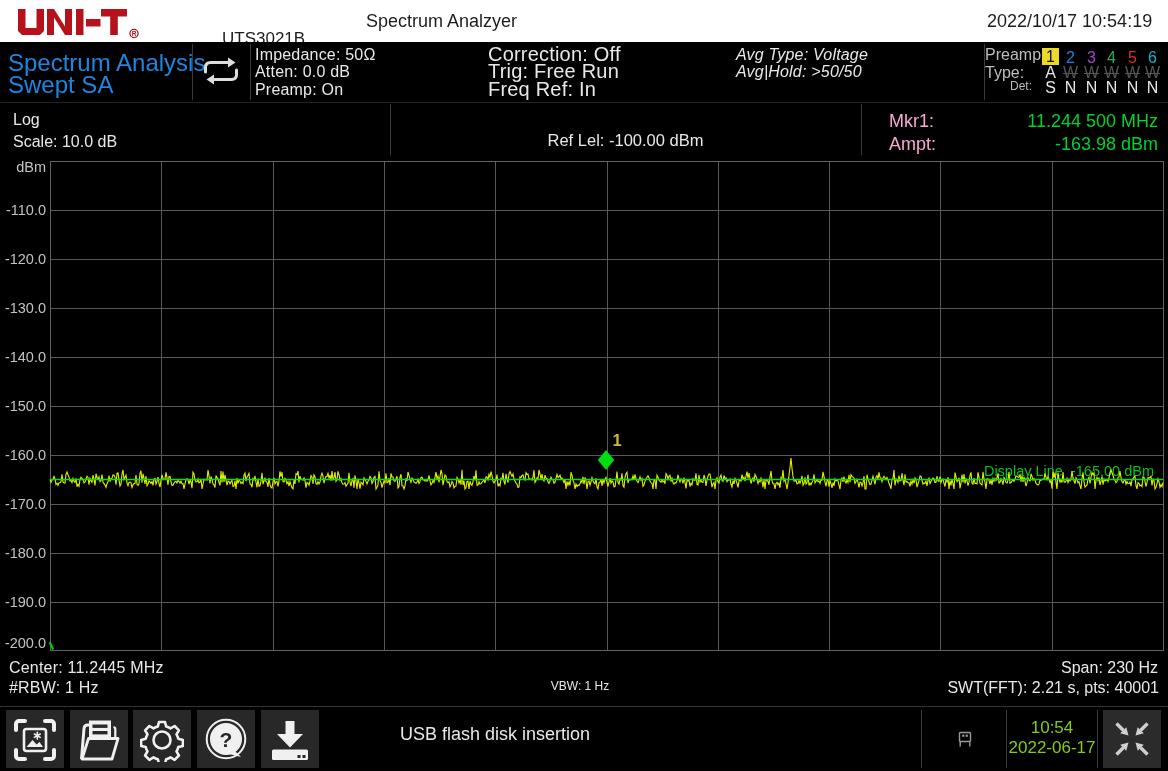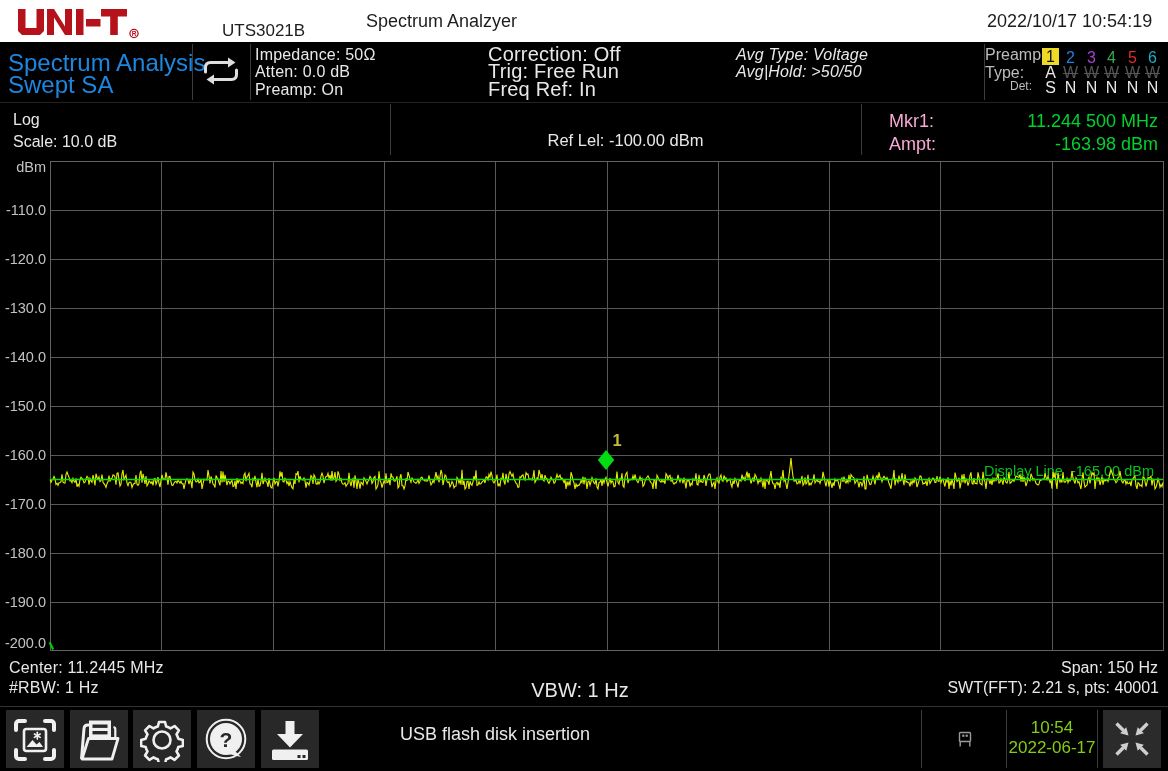--- a/index.html
+++ b/index.html
@@ -20,21 +20,21 @@
     <path d="M30,27 v-26 h7 l11,17.5 v-17.5 h7 v26 h-7 l-11,-17.5 v17.5 z"></path>
     <rect x="59" y="1" width="7.5" height="26"></rect>
     <rect x="69" y="11" width="14.5" height="7.5"></rect>
     <path d="M84,1 h26 v7.5 h-9.2 v18.5 h-7.6 v-18.5 h-9.2 z"></path>
   </g>
   <g stroke="#b5121b" fill="none">
     <circle cx="117" cy="25.5" r="4.1" stroke-width="1.3"></circle>
     <text x="117" y="28.4" font-size="6.5" font-weight="bold" text-anchor="middle" fill="#b5121b" stroke="none">R</text>
   </g>
 </svg>
-<div class="abs" style="left:222px;top:21px;font-size:17px;color:#1d1d1d;">UTS3021B</div>
+<div class="abs" style="left:222px;top:29px;font-size:17px;color:#1d1d1d;">UTS3021B</div>
 <div class="abs" style="left:366px;top:11px;font-size:18px;color:#1d1d1d;">Spectrum Analzyer</div>
 <div class="abs" style="left:987px;top:11px;font-size:18px;color:#1d1d1d;">2022/10/17 10:54:19</div>
 
 <div class="abs" style="left:0;top:42px;width:1168px;height:60px;background:#000;"></div>
 <div class="abs" style="left:8px;top:52px;font-size:24px;line-height:21.5px;color:#1c86e0;">Spectrum Analysis<br>Swept SA</div>
 <div class="sep" style="left:192px;top:44px;height:56px;"></div>
 <div class="sep" style="left:250px;top:44px;height:56px;"></div>
 
 <svg class="abs" style="left:202px;top:56px;" width="38" height="32" viewBox="0 0 38 32">
   <path d="M3.5,16 v-4.5 q0,-5 5,-5 h19" fill="none" stroke="#dedede" stroke-width="3" stroke-linecap="round"></path>
@@ -126,22 +126,22 @@
   <polyline id="trace" fill="none" stroke="#ebeb00" stroke-width="1.1" points="50,322.5 51,325.3 52,323.0 53,322.1 54,319.4 55,321.6 56,327.5 57,326.2 58,328.3 59,325.7 60,325.6 61,324.8 62,317.2 63,325.3 64,326.0 65,326.1 66,317.4 67,315.0 68,317.8 69,320.2 70,323.9 71,323.4 72,325.6 73,321.4 74,324.2 75,325.3 76,321.3 77,329.8 78,327.3 79,329.2 80,322.5 81,320.3 82,321.3 83,322.5 84,325.8 85,325.1 86,322.1 87,319.3 88,320.4 89,327.6 90,321.3 91,323.9 92,325.3 93,318.0 94,322.3 95,328.4 96,316.7 97,320.5 98,322.3 99,319.9 100,324.6 101,323.5 102,317.6 103,325.3 104,326.6 105,328.1 106,330.4 107,326.7 108,324.8 109,318.6 110,324.7 111,321.4 112,321.2 113,317.9 114,318.2 115,320.1 116,327.8 117,316.4 118,315.9 119,322.6 120,329.0 121,327.2 122,316.8 123,313.0 124,322.3 125,320.3 126,318.2 127,326.1 128,328.6 129,325.4 130,325.0 131,325.6 132,330.4 133,327.7 134,326.6 135,326.5 136,318.0 137,327.2 138,328.3 139,326.8 140,316.4 141,313.7 142,325.8 143,316.8 144,321.1 145,327.0 146,319.1 147,328.8 148,327.0 149,323.8 150,324.9 151,326.4 152,324.7 153,328.4 154,322.1 155,321.5 156,327.2 157,324.5 158,320.2 159,326.5 160,330.1 161,323.4 162,317.9 163,321.6 164,322.4 165,322.0 166,315.3 167,320.7 168,327.8 169,319.5 170,319.4 171,325.0 172,328.4 173,328.2 174,326.0 175,324.7 176,324.4 177,326.0 178,323.4 179,324.6 180,326.1 181,324.1 182,326.7 183,326.6 184,332.0 185,326.9 186,322.6 187,321.8 188,323.0 189,327.1 190,323.0 191,324.9 192,331.2 193,315.2 194,316.9 195,322.8 196,324.9 197,324.8 198,322.1 199,325.8 200,325.2 201,321.8 202,332.0 203,327.0 204,322.2 205,322.8 206,322.4 207,323.0 208,313.0 209,318.9 210,326.4 211,319.5 212,322.2 213,327.0 214,327.8 215,330.5 216,318.5 217,320.8 218,321.5 219,325.5 220,328.4 221,314.0 222,325.5 223,314.5 224,324.9 225,317.9 226,322.8 227,328.1 228,324.1 229,324.4 230,326.9 231,324.9 232,323.5 233,329.6 234,329.2 235,323.8 236,332.0 237,321.0 238,326.5 239,323.2 240,324.0 241,326.4 242,325.1 243,326.5 244,318.1 245,316.1 246,324.1 247,319.8 248,318.5 249,316.4 250,326.8 251,327.3 252,330.3 253,321.5 254,323.0 255,318.8 256,325.4 257,330.3 258,321.6 259,329.3 260,328.9 261,324.1 262,315.8 263,327.2 264,324.0 265,321.2 266,324.5 267,325.4 268,330.0 269,321.0 270,327.4 271,330.4 272,331.0 273,324.7 274,320.8 275,326.9 276,324.8 277,324.3 278,329.4 279,323.9 280,314.4 281,319.7 282,315.1 283,324.7 284,325.1 285,321.4 286,322.9 287,326.7 288,324.6 289,329.1 290,324.7 291,327.9 292,330.6 293,331.7 294,322.9 295,326.9 296,316.8 297,317.5 298,314.1 299,325.4 300,319.1 301,322.3 302,322.4 303,323.1 304,321.0 305,323.8 306,330.7 307,325.5 308,326.1 309,328.2 310,323.9 311,318.6 312,320.0 313,326.9 314,317.8 315,319.7 316,326.6 317,327.4 318,324.5 319,327.0 320,325.0 321,319.2 322,316.2 323,319.1 324,326.1 325,321.9 326,319.5 327,319.4 328,316.4 329,321.2 330,318.2 331,323.6 332,314.1 333,322.5 334,320.7 335,315.0 336,324.3 337,322.6 338,314.4 339,317.7 340,323.2 341,321.6 342,326.1 343,327.2 344,327.1 345,325.7 346,329.4 347,327.6 348,326.3 349,315.9 350,325.2 351,329.2 352,323.7 353,321.7 354,330.8 355,318.3 356,324.1 357,332.0 358,321.9 359,325.9 360,331.6 361,325.1 362,326.1 363,327.8 364,320.9 365,322.5 366,324.4 367,327.0 368,324.2 369,322.9 370,319.3 371,321.0 372,326.4 373,324.6 374,320.4 375,319.4 376,332.0 377,330.2 378,327.7 379,314.2 380,323.7 381,325.5 382,330.7 383,327.0 384,324.1 385,325.7 386,316.3 387,325.8 388,325.4 389,321.2 390,328.2 391,316.3 392,320.0 393,320.0 394,323.8 395,324.3 396,322.1 397,319.3 398,330.9 399,329.5 400,320.2 401,317.3 402,328.8 403,328.8 404,332.0 405,328.9 406,321.4 407,324.0 408,315.0 409,318.4 410,322.0 411,325.2 412,321.0 413,322.4 414,325.1 415,325.4 416,326.5 417,325.1 418,322.6 419,326.4 420,324.4 421,320.4 422,320.2 423,322.7 424,322.9 425,324.0 426,323.6 427,324.2 428,323.1 429,318.4 430,323.9 431,327.8 432,326.3 433,323.4 434,325.3 435,320.1 436,315.1 437,321.6 438,319.3 439,325.4 440,319.6 441,313.0 442,316.7 443,328.1 444,323.1 445,317.9 446,319.1 447,324.5 448,325.7 449,324.8 450,329.8 451,327.9 452,324.5 453,326.1 454,330.8 455,329.2 456,329.0 457,320.5 458,322.2 459,326.1 460,323.0 461,327.6 462,312.8 463,328.0 464,323.8 465,332.0 466,330.6 467,324.4 468,324.1 469,332.0 470,324.3 471,327.2 472,328.3 473,324.7 474,319.1 475,323.2 476,313.2 477,328.4 478,327.8 479,324.7 480,327.2 481,326.6 482,325.1 483,324.1 484,322.7 485,326.0 486,319.9 487,320.1 488,322.7 489,317.4 490,320.2 491,314.6 492,318.6 493,324.5 494,326.0 495,323.9 496,322.7 497,317.6 498,329.3 499,327.0 500,328.8 501,321.3 502,322.2 503,315.9 504,324.7 505,327.5 506,316.9 507,321.6 508,325.6 509,317.0 510,314.6 511,317.0 512,319.4 513,316.9 514,322.0 515,324.1 516,326.2 517,327.0 518,330.4 519,329.9 520,319.8 521,320.6 522,318.5 523,317.9 524,321.8 525,323.1 526,315.7 527,317.6 528,317.1 529,321.8 530,322.3 531,321.9 532,322.9 533,320.3 534,313.2 535,325.4 536,323.6 537,320.8 538,322.1 539,313.0 540,316.9 541,322.0 542,317.1 543,322.7 544,323.9 545,318.1 546,321.1 547,321.7 548,324.9 549,326.3 550,324.1 551,320.2 552,322.1 553,322.9 554,326.3 555,325.4 556,321.1 557,317.5 558,320.5 559,319.8 560,318.1 561,321.7 562,321.1 563,323.3 564,325.5 565,322.4 566,332.0 567,324.3 568,328.1 569,325.1 570,328.4 571,315.2 572,318.4 573,323.2 574,325.8 575,332.0 576,326.9 577,329.5 578,328.1 579,328.4 580,326.8 581,323.7 582,325.6 583,319.7 584,327.3 585,320.4 586,323.7 587,332.0 588,324.7 589,323.9 590,328.2 591,324.8 592,320.6 593,323.8 594,325.9 595,326.9 596,321.3 597,330.0 598,331.8 599,325.6 600,325.1 601,322.2 602,328.8 603,322.0 604,325.8 605,322.2 606,320.4 607,325.6 608,329.4 609,324.9 610,321.1 611,326.2 612,324.0 613,324.9 614,329.9 615,329.6 616,323.0 617,314.5 618,325.6 619,327.2 620,321.8 621,322.9 622,316.4 623,328.9 624,330.3 625,320.3 626,316.7 627,315.3 628,326.2 629,322.3 630,323.0 631,322.1 632,322.7 633,318.9 634,322.5 635,317.5 636,321.7 637,324.3 638,325.6 639,323.1 640,319.8 641,323.2 642,321.5 643,329.3 644,328.0 645,324.2 646,321.8 647,320.3 648,318.9 649,320.9 650,324.0 651,325.7 652,326.3 653,332.0 654,322.8 655,323.4 656,332.0 657,318.2 658,320.1 659,323.3 660,324.1 661,325.3 662,323.0 663,324.8 664,324.0 665,326.7 666,316.7 667,318.3 668,322.2 669,319.0 670,318.2 671,324.7 672,321.2 673,325.5 674,327.0 675,325.6 676,326.1 677,323.7 678,317.9 679,322.0 680,324.9 681,321.7 682,322.7 683,326.3 684,320.7 685,325.4 686,331.4 687,323.3 688,324.0 689,323.0 690,329.5 691,326.3 692,327.8 693,321.8 694,323.0 695,323.3 696,316.4 697,327.5 698,328.1 699,317.7 700,325.0 701,323.4 702,325.3 703,325.4 704,318.0 705,321.3 706,328.9 707,322.6 708,319.2 709,317.0 710,317.0 711,323.2 712,330.2 713,326.9 714,325.3 715,332.0 716,323.5 717,320.8 718,324.9 719,326.1 720,320.1 721,318.0 722,323.3 723,324.4 724,318.5 725,321.4 726,320.8 727,324.7 728,323.3 729,323.1 730,322.0 731,327.3 732,330.0 733,323.7 734,326.9 735,321.3 736,323.2 737,326.4 738,330.3 739,323.7 740,323.2 741,324.2 742,317.7 743,322.1 744,320.4 745,324.2 746,319.2 747,314.5 748,321.4 749,316.0 750,321.4 751,326.5 752,323.2 753,321.0 754,324.8 755,317.5 756,319.3 757,322.4 758,326.6 759,323.6 760,324.8 761,321.2 762,324.1 763,330.3 764,322.5 765,332.0 766,323.0 767,323.5 768,324.2 769,327.8 770,319.6 771,314.1 772,323.6 773,326.7 774,326.8 775,332.0 776,326.4 777,325.3 778,327.7 779,326.0 780,330.8 781,320.4 782,321.2 783,313.0 784,324.1 785,322.2 786,326.9 787,332.0 788,325.6 789,318.5 790,310.5 791,301.0 792,311.5 793,319.5 794,324.1 795,323.9 796,322.9 797,327.0 798,326.4 799,323.6 800,326.2 801,323.6 802,318.9 803,328.2 804,326.5 805,320.4 806,327.0 807,325.8 808,317.8 809,328.5 810,326.1 811,327.7 812,325.3 813,323.4 814,317.3 815,325.8 816,324.2 817,322.5 818,324.7 819,324.1 820,326.4 821,322.7 822,323.2 823,314.9 824,319.6 825,325.2 826,329.3 827,323.5 828,323.0 829,329.7 830,323.7 831,326.5 832,331.0 833,325.5 834,328.9 835,322.0 836,324.0 837,323.3 838,323.9 839,328.1 840,332.0 841,323.0 842,321.1 843,324.9 844,319.6 845,324.5 846,326.0 847,323.0 848,325.5 849,317.8 850,325.1 851,317.7 852,319.3 853,320.2 854,321.1 855,326.3 856,324.5 857,322.2 858,325.3 859,330.3 860,325.2 861,325.4 862,328.9 863,325.9 864,319.0 865,332.0 866,332.0 867,317.7 868,321.9 869,324.8 870,327.7 871,327.2 872,323.3 873,319.2 874,322.8 875,327.5 876,320.1 877,318.5 878,322.2 879,315.4 880,320.4 881,321.0 882,324.7 883,321.0 884,319.3 885,320.9 886,322.6 887,320.6 888,322.8 889,326.3 890,328.9 891,331.7 892,322.4 893,321.5 894,313.1 895,328.5 896,321.8 897,323.0 898,325.5 899,318.6 900,324.1 901,323.5 902,316.2 903,322.8 904,328.1 905,317.2 906,325.1 907,324.7 908,325.7 909,325.8 910,329.3 911,324.1 912,327.1 913,322.8 914,326.2 915,320.9 916,322.4 917,330.2 918,326.9 919,323.7 920,319.0 921,319.2 922,323.2 923,327.2 924,326.1 925,326.3 926,324.0 927,329.0 928,323.3 929,321.3 930,326.5 931,324.5 932,322.6 933,321.0 934,321.8 935,325.6 936,325.4 937,319.1 938,324.1 939,324.4 940,319.7 941,325.6 942,322.9 943,322.0 944,326.3 945,329.5 946,322.2 947,324.9 948,320.4 949,332.0 950,323.6 951,328.3 952,322.1 953,326.4 954,332.0 955,315.5 956,319.8 957,324.6 958,323.4 959,320.8 960,331.4 961,325.8 962,317.5 963,325.4 964,317.1 965,326.5 966,321.9 967,323.7 968,328.6 969,325.2 970,318.4 971,315.4 972,326.2 973,327.1 974,321.1 975,326.3 976,326.2 977,326.8 978,315.3 979,320.2 980,326.3 981,327.1 982,327.9 983,314.8 984,322.0 985,325.1 986,332.0 987,321.8 988,321.8 989,323.2 990,327.0 991,322.6 992,327.9 993,321.4 994,324.1 995,321.5 996,323.6 997,320.8 998,316.4 999,326.1 1000,325.4 1001,321.7 1002,323.9 1003,327.6 1004,320.6 1005,322.3 1006,325.4 1007,326.1 1008,322.8 1009,314.9 1010,326.3 1011,325.5 1012,324.1 1013,322.5 1014,324.3 1015,322.0 1016,319.0 1017,319.4 1018,320.1 1019,320.2 1020,318.0 1021,324.7 1022,318.6 1023,324.9 1024,319.8 1025,324.0 1026,329.1 1027,325.7 1028,321.1 1029,323.1 1030,324.0 1031,316.7 1032,319.4 1033,323.1 1034,321.5 1035,323.3 1036,326.4 1037,327.3 1038,328.1 1039,327.0 1040,323.2 1041,323.4 1042,322.4 1043,322.0 1044,322.4 1045,316.3 1046,320.4 1047,322.6 1048,319.4 1049,322.4 1050,325.3 1051,323.3 1052,331.8 1053,315.1 1054,320.6 1055,315.5 1056,325.4 1057,332.0 1058,315.6 1059,322.0 1060,325.2 1061,322.7 1062,325.5 1063,315.0 1064,324.8 1065,325.3 1066,324.0 1067,321.3 1068,325.5 1069,322.1 1070,324.0 1071,321.6 1072,314.0 1073,321.0 1074,323.7 1075,326.6 1076,320.8 1077,322.7 1078,325.8 1079,324.6 1080,328.8 1081,332.0 1082,322.0 1083,315.4 1084,324.9 1085,330.0 1086,328.8 1087,328.1 1088,322.2 1089,320.3 1090,326.3 1091,320.5 1092,315.5 1093,317.5 1094,315.8 1095,332.0 1096,322.9 1097,320.4 1098,323.7 1099,320.5 1100,328.0 1101,324.3 1102,319.4 1103,327.7 1104,322.2 1105,324.1 1106,323.6 1107,322.3 1108,324.5 1109,321.0 1110,315.5 1111,313.0 1112,315.8 1113,318.5 1114,322.2 1115,323.4 1116,325.7 1117,324.5 1118,320.6 1119,319.9 1120,314.1 1121,320.5 1122,324.7 1123,325.9 1124,323.6 1125,322.8 1126,327.1 1127,324.5 1128,326.7 1129,326.6 1130,325.1 1131,329.1 1132,322.6 1133,321.8 1134,319.9 1135,319.4 1136,328.7 1137,331.8 1138,325.7 1139,326.3 1140,328.9 1141,328.1 1142,329.5 1143,319.9 1144,320.1 1145,324.4 1146,329.5 1147,325.4 1148,320.5 1149,321.3 1150,320.3 1151,319.3 1152,328.4 1153,322.2 1154,323.3 1155,332.0 1156,330.4 1157,326.6 1158,321.8 1159,324.7 1160,330.3 1161,327.7 1162,329.6 1163,325.4"></polyline>
   <line x1="50" y1="322.5" x2="1163" y2="322.5" stroke="#00e400" stroke-width="1.6"></line>
 
   <polygon points="606,293 614.2,303 606,313 597.8,303" fill="#00dd12"></polygon>
   <text x="612.5" y="289" font-size="16.5" font-weight="bold" fill="#c9b93c">1</text>
   <line x1="49.6" y1="485.2" x2="53.2" y2="492.4" stroke="#00cc00" stroke-width="2.2"></line>
 </svg>
 
 <div class="abs wt" style="left:9px;top:658.5px;font-size:16px;letter-spacing:0.2px;">Center: 11.2445 MHz</div>
 <div class="abs wt" style="left:9px;top:678.5px;font-size:16px;letter-spacing:0.2px;">#RBW: 1 Hz</div>
-<div class="abs wt" style="left:480px;top:678.5px;width:200px;font-size:20px;text-align:center;">VBW: 1 Hz</div>
-<div class="abs wt" style="left:900px;top:658.5px;width:258px;font-size:16px;text-align:right;">Span: 150 Hz</div>
+<div class="abs wt" style="left:480px;top:678.5px;width:200px;font-size:12px;text-align:center;">VBW: 1 Hz</div>
+<div class="abs wt" style="left:900px;top:658.5px;width:258px;font-size:16px;text-align:right;">Span: 230 Hz</div>
 <div class="abs wt" style="left:900px;top:678.5px;width:259px;font-size:16px;text-align:right;">SWT(FFT): 2.21 s, pts: 40001</div>
 
 <div class="abs" style="left:0;top:706px;width:1168px;height:1px;background:#333;"></div>
 <div class="abs" style="left:6px;top:710px;width:58px;height:58px;background:#282828;text-align:center;line-height:58px;"><span style="display:inline-block;vertical-align:middle;line-height:0;"><svg width="46" height="46" viewBox="0 0 46 46">
         <g stroke="#f0f0f0" stroke-width="4" fill="none" stroke-linecap="round">
           <path d="M4,13 v-6 a3,3 0 0 1 3,-3 h6"></path>
           <path d="M33,4 h6 a3,3 0 0 1 3,3 v6"></path>
           <path d="M42,33 v6 a3,3 0 0 1 -3,3 h-6"></path>
           <path d="M13,42 h-6 a3,3 0 0 1 -3,-3 v-6"></path>
         </g>

